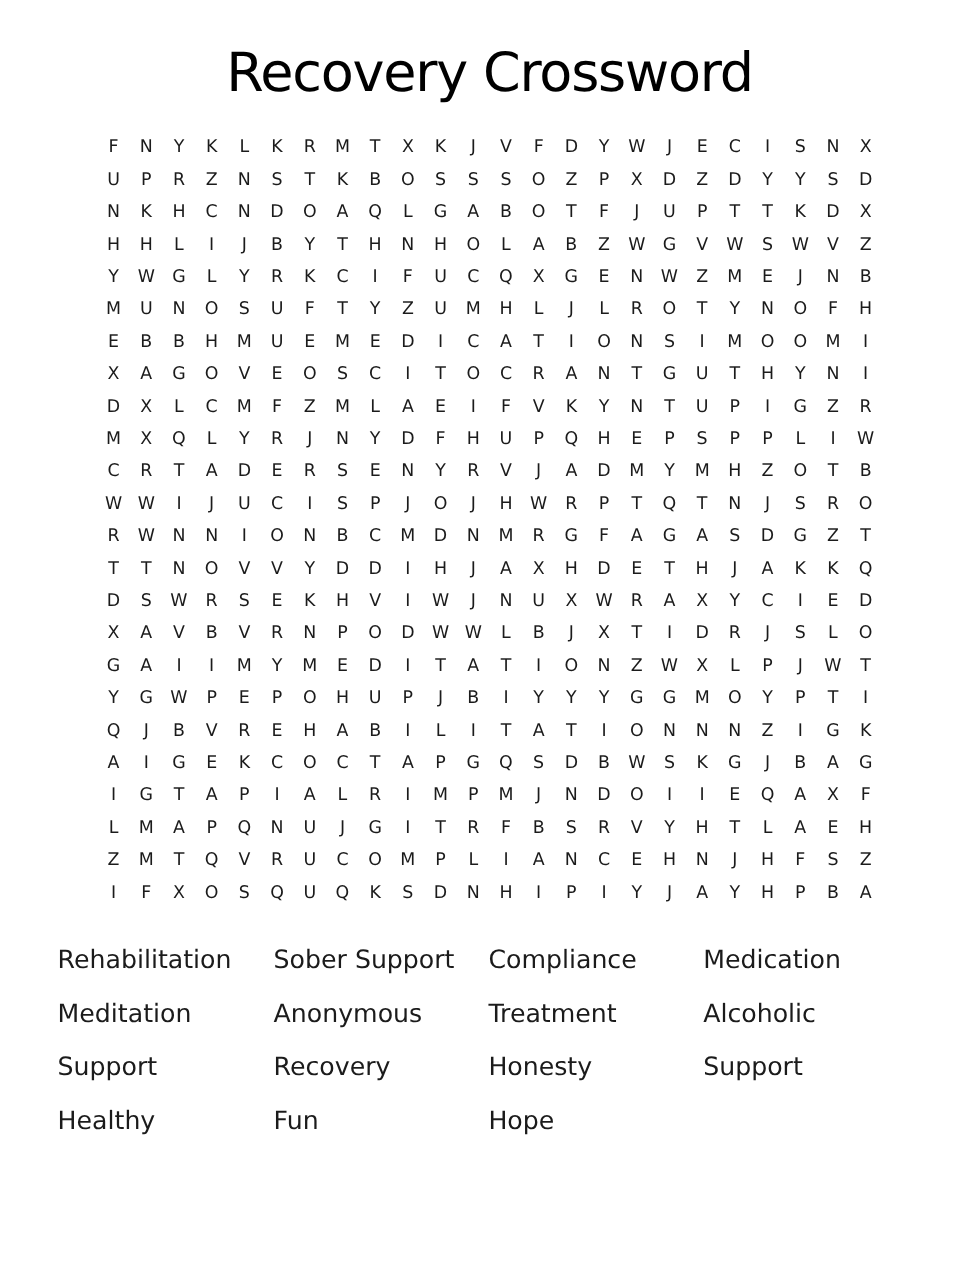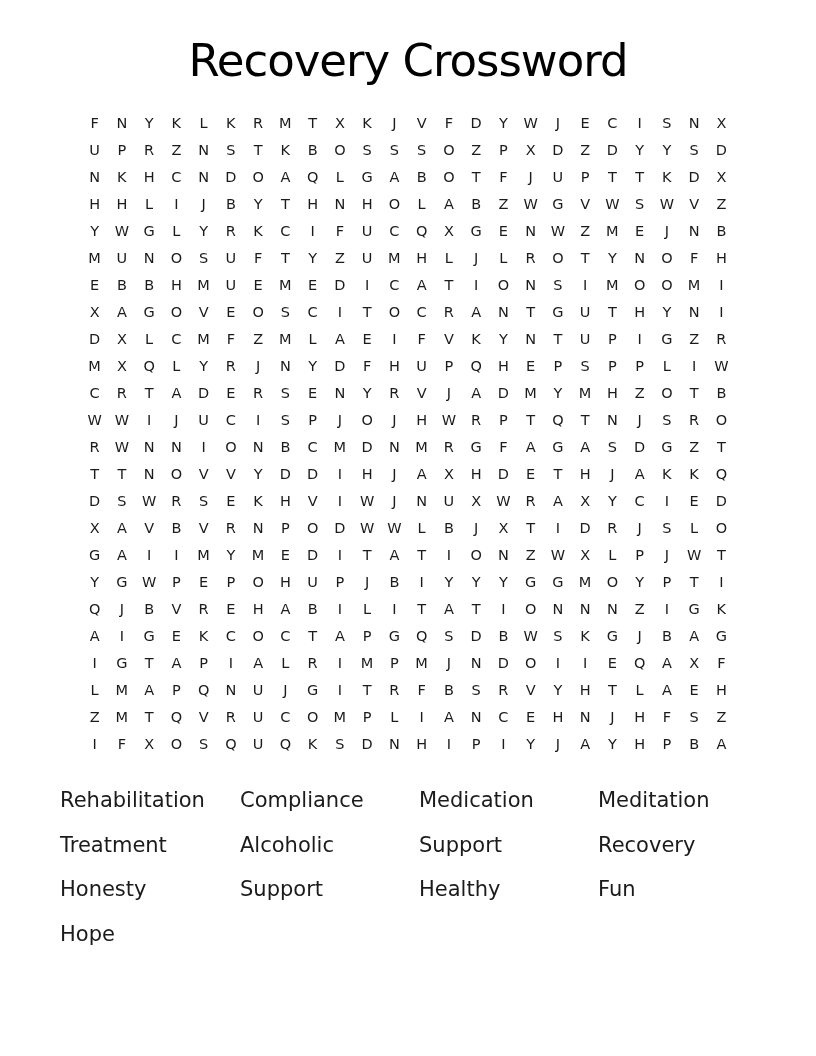--- a/index.html
+++ b/index.html
@@ -38,21 +38,21 @@
   .cell {
     height: 27px;
     line-height: 27px;
     text-align: center;
     font-size: 14.5px;
     font-weight: 400;
     color: #1b1b1b;
   }
   .word-list {
     margin-top: 20px;
-    padding-left: 60px;
+    padding-left: 48px;
     padding-right: 36px;
     display: grid;
     grid-template-columns: 180px 179px 179px auto;
     grid-auto-rows: 44.5px;
     align-items: center;
   }
   .word {
     font-size: 21px;
     font-weight: 400;
     color: #1b1b1b;
@@ -637,23 +637,25 @@
       <span class="cell">J</span>
       <span class="cell">A</span>
       <span class="cell">Y</span>
       <span class="cell">H</span>
       <span class="cell">P</span>
       <span class="cell">B</span>
       <span class="cell">A</span>
     </div>
   <div class="word-list">
       <div class="word">Rehabilitation</div>
+      <div class="word">Sober Support</div>
       <div class="word">Compliance</div>
       <div class="word">Medication</div>
       <div class="word">Meditation</div>
+      <div class="word">Anonymous</div>
       <div class="word">Treatment</div>
       <div class="word">Alcoholic</div>
       <div class="word">Support</div>
       <div class="word">Recovery</div>
       <div class="word">Honesty</div>
       <div class="word">Support</div>
       <div class="word">Healthy</div>
       <div class="word">Fun</div>
       <div class="word">Hope</div>
     </div>

